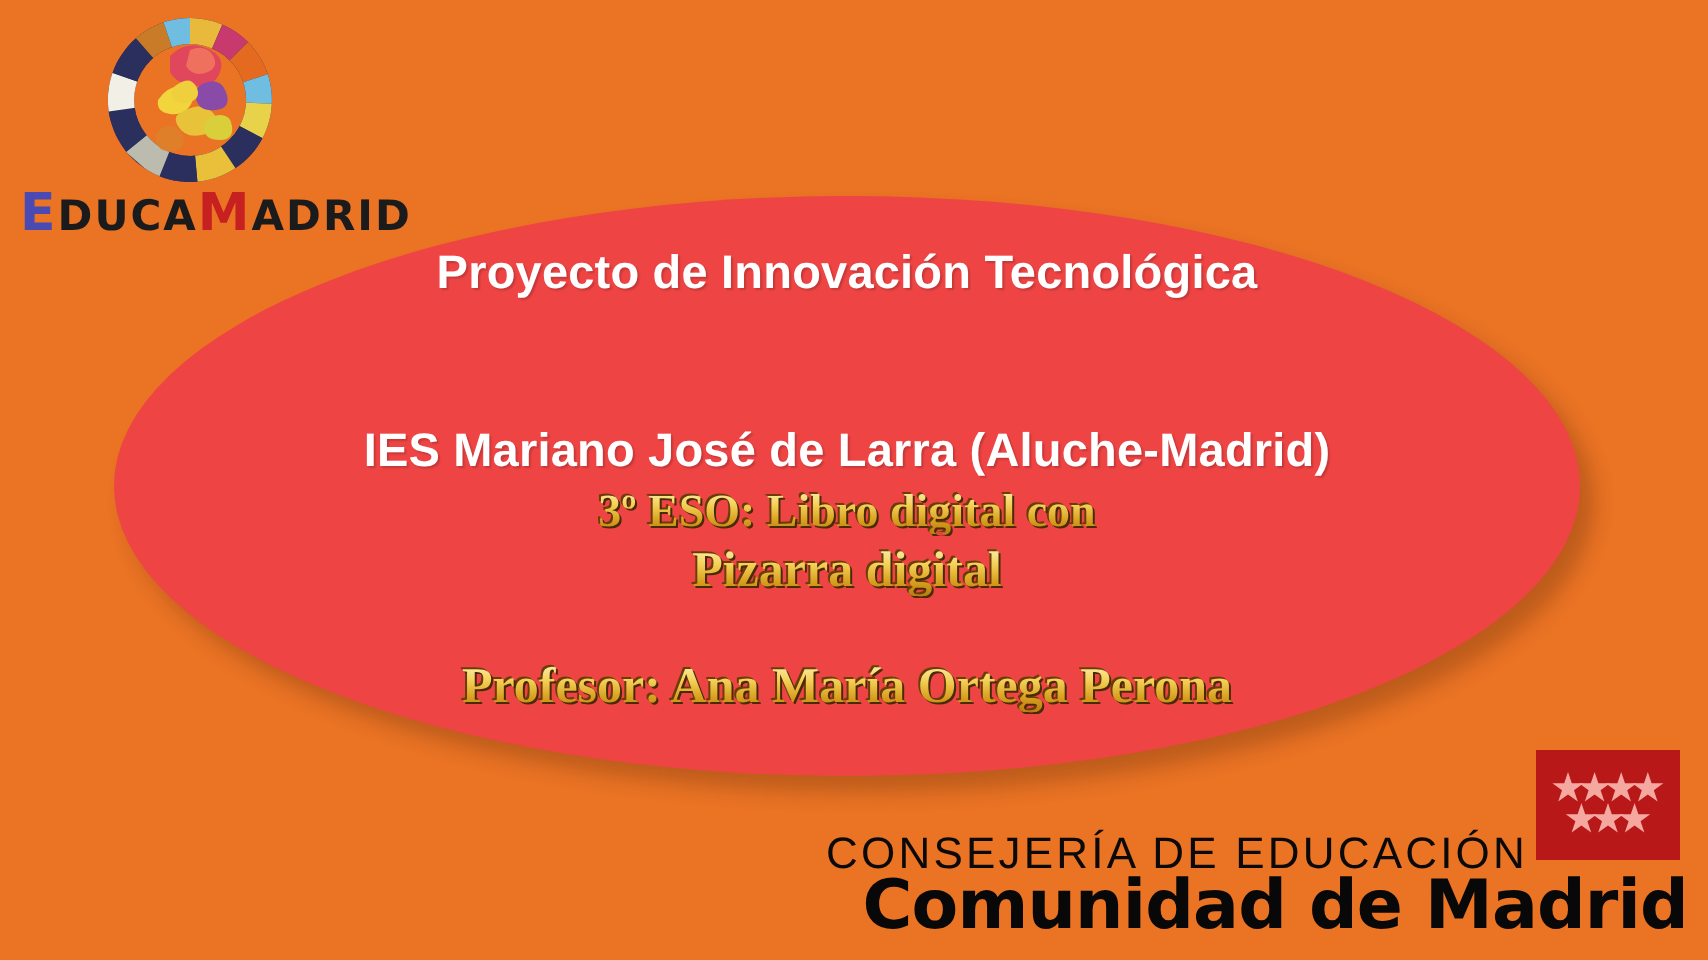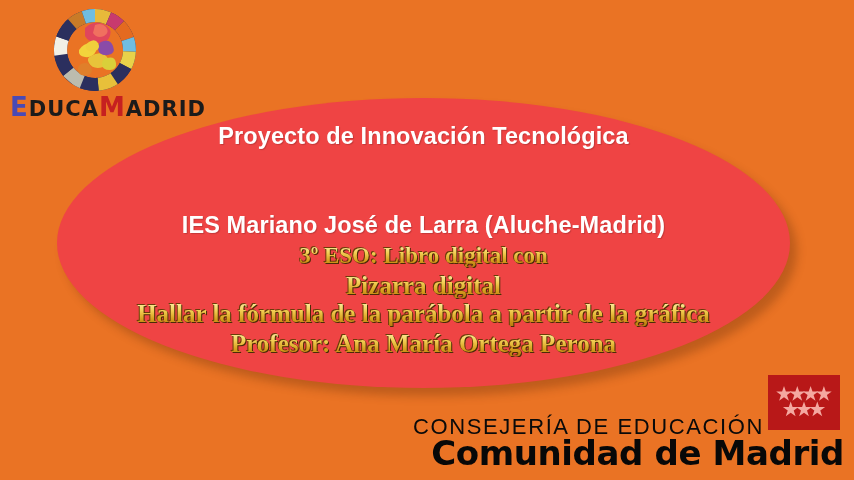--- a/index.html
+++ b/index.html
@@ -187,21 +187,20 @@
   </div>
 
   <div id="blue-ellipse">
     <div id="ellipse-text">
 
       <div id="white-line-1" class="white-line">Proyecto de Innovación Tecnológica</div>
       <div id="white-line-2" class="white-line">IES Mariano José de Larra (Aluche-Madrid)</div>
 
       <div id="gold-line-1" class="gold-line">3º ESO: Libro digital con</div>
       <div id="gold-line-2" class="gold-line">Pizarra digital</div>
-      <div id="gold-line-3" class="gold-line">Hallar la fórmula de la parábola a partir de la gráfica</div>
       <div id="gold-line-4" class="gold-line">Profesor: Ana  María Ortega Perona</div>
 
     </div>
   </div>
 
   <div id="comunidad-block">
 
     <div id="madrid-flag">
       <svg width="72" height="55" viewBox="0 0 72 55" xmlns="http://www.w3.org/2000/svg">
         <rect x="0" y="0" width="72" height="55" fill="#b81818"></rect>

